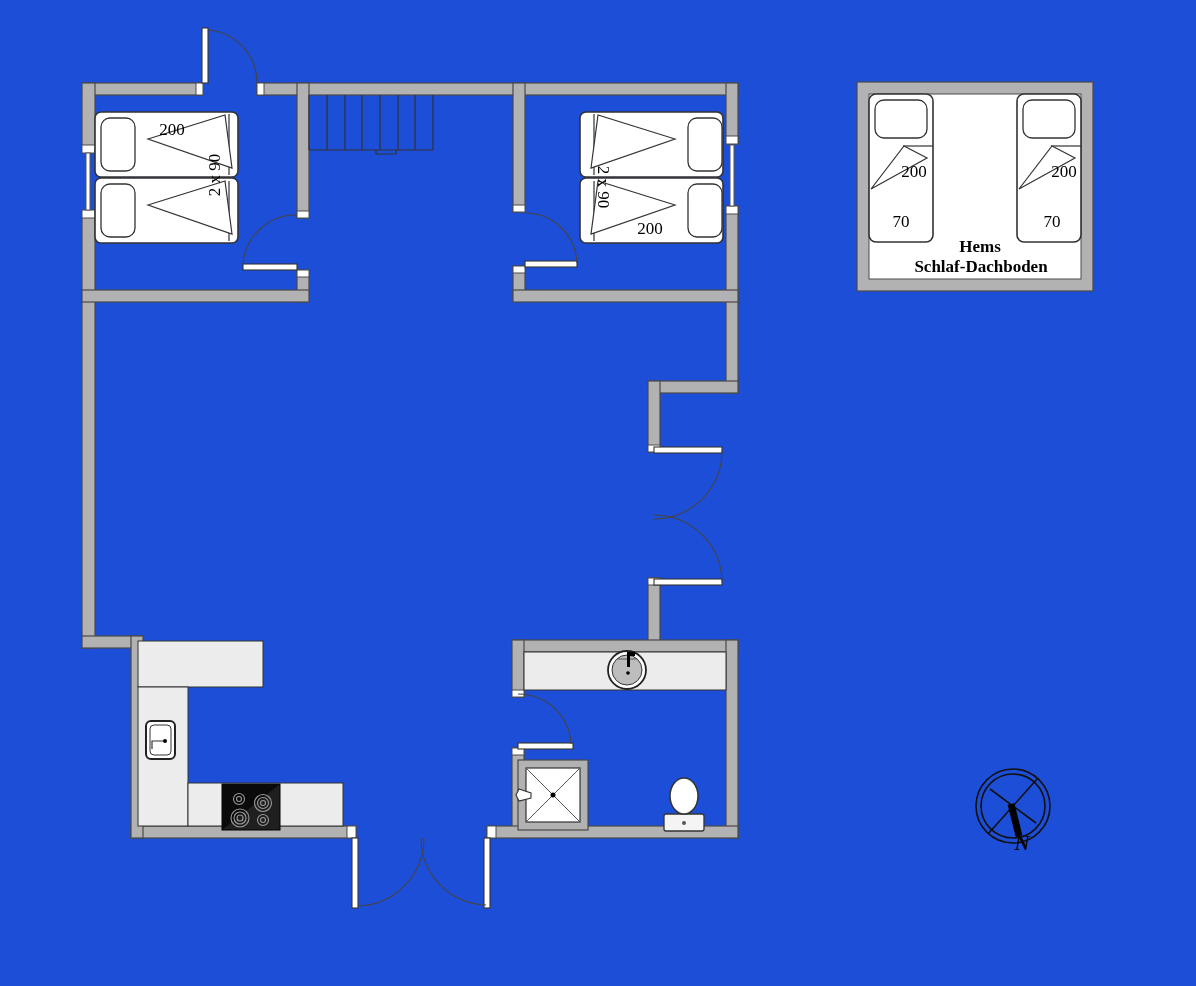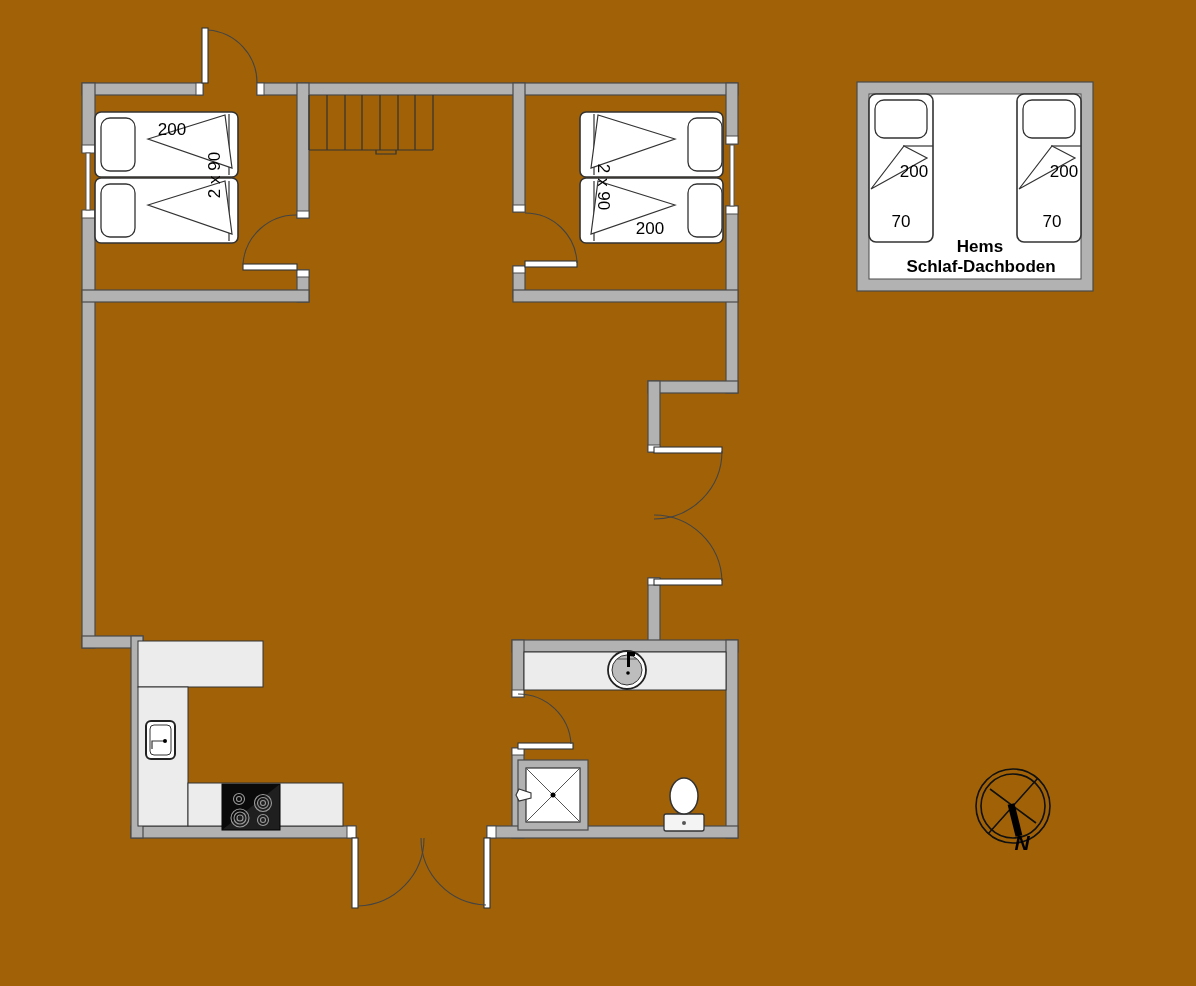--- a/index.html
+++ b/index.html
@@ -1,17 +1,17 @@
 <!DOCTYPE html>
 <html><head>
 <meta charset="utf-8">
 <style>
   html,body{margin:0;padding:0;background:#ffffff;}
-  .page{position:relative;width:1196px;height:986px;background:#a16207;overflow:hidden;
-        font-family:Liberation Sans, sans-serif;}
+  .page{position:relative;width:1196px;height:986px;background:#1d4ed8;overflow:hidden;
+        font-family:Liberation Serif, serif;}
   svg{display:block;}
   .wall{fill:#b2b2b2;stroke:#4a4a4a;stroke-width:1.2;}
   .jamb{fill:#ffffff;stroke:#4a4a4a;stroke-width:1;}
   .win{fill:#ffffff;stroke:#555;stroke-width:1;}
   .ln{stroke:#333;stroke-width:1.2;fill:none;}
   .lnthin{stroke:#555;stroke-width:1;fill:none;}
   .leaf{fill:#ffffff;stroke:#333;stroke-width:1.1;}
   .arc{fill:none;stroke:#444;stroke-width:1.1;}
   .bed{fill:#ffffff;stroke:#333;stroke-width:1.6;}
   .pillow{fill:#ffffff;stroke:#333;stroke-width:1.3;}

